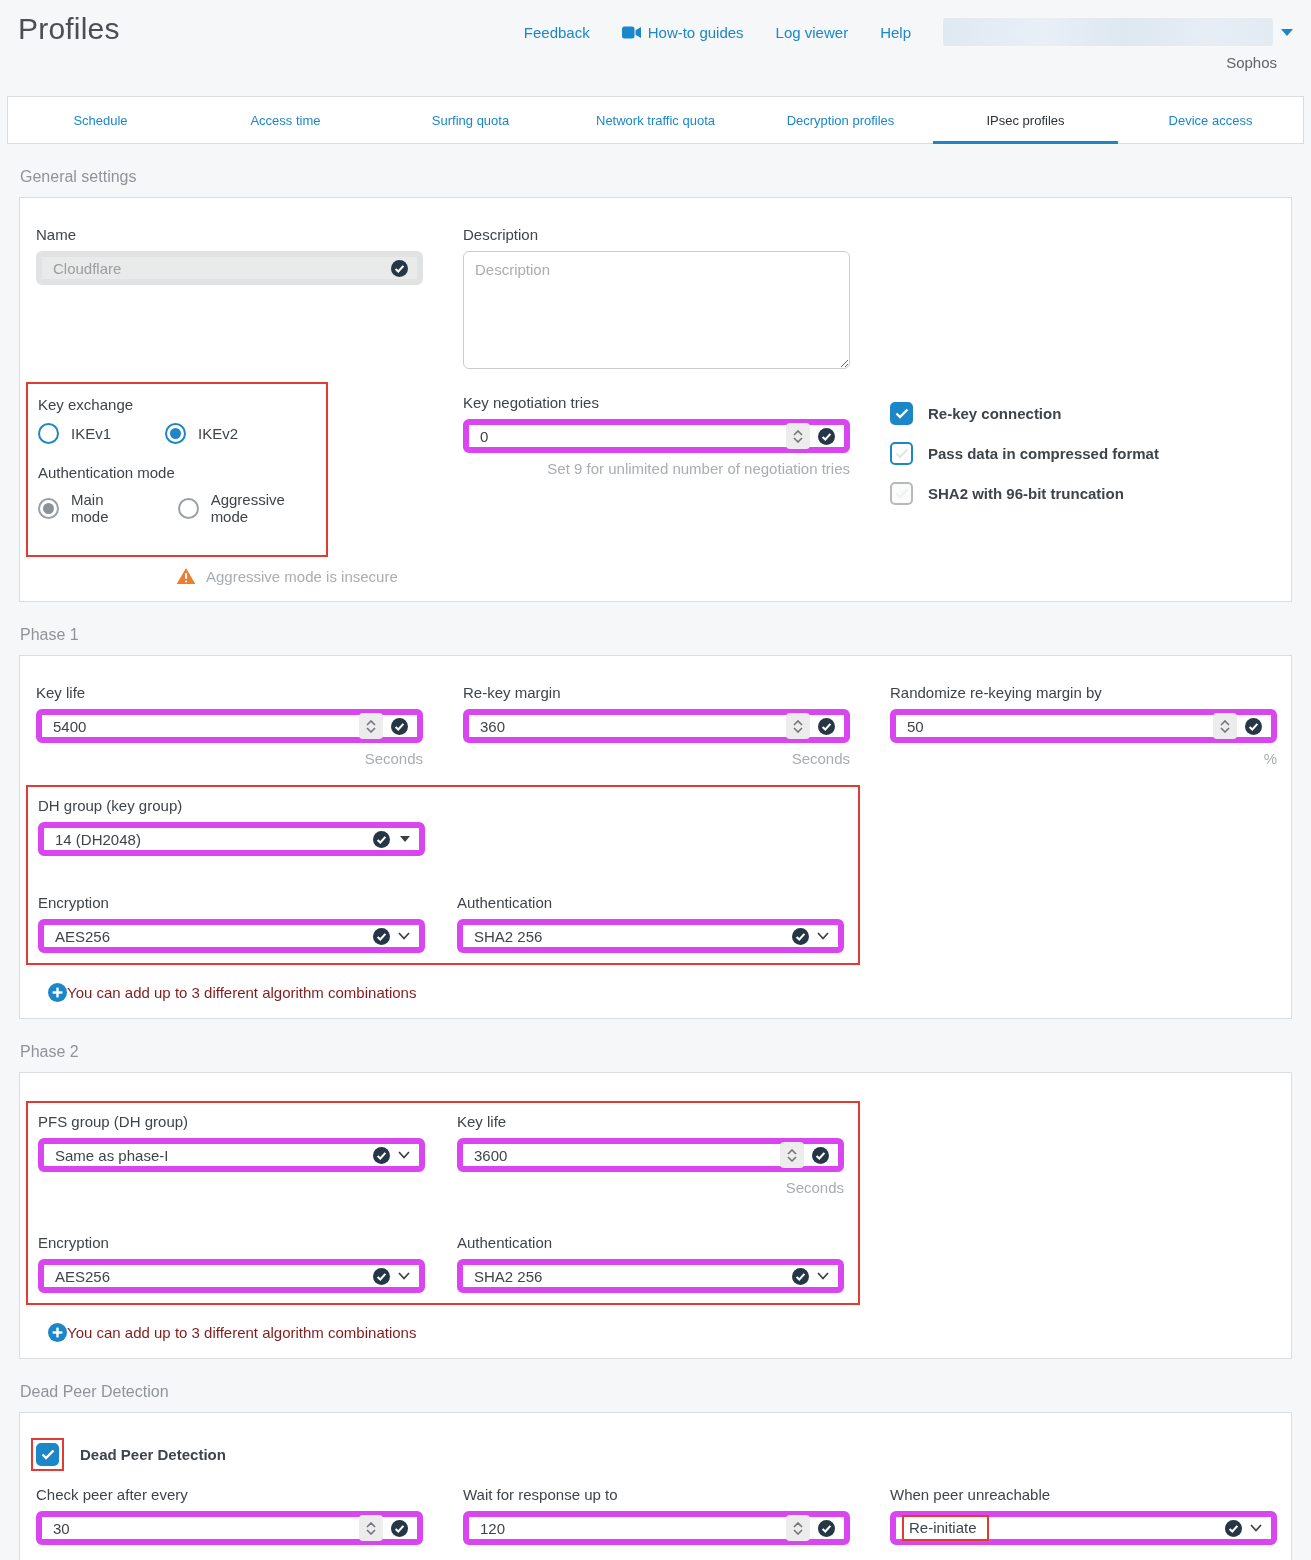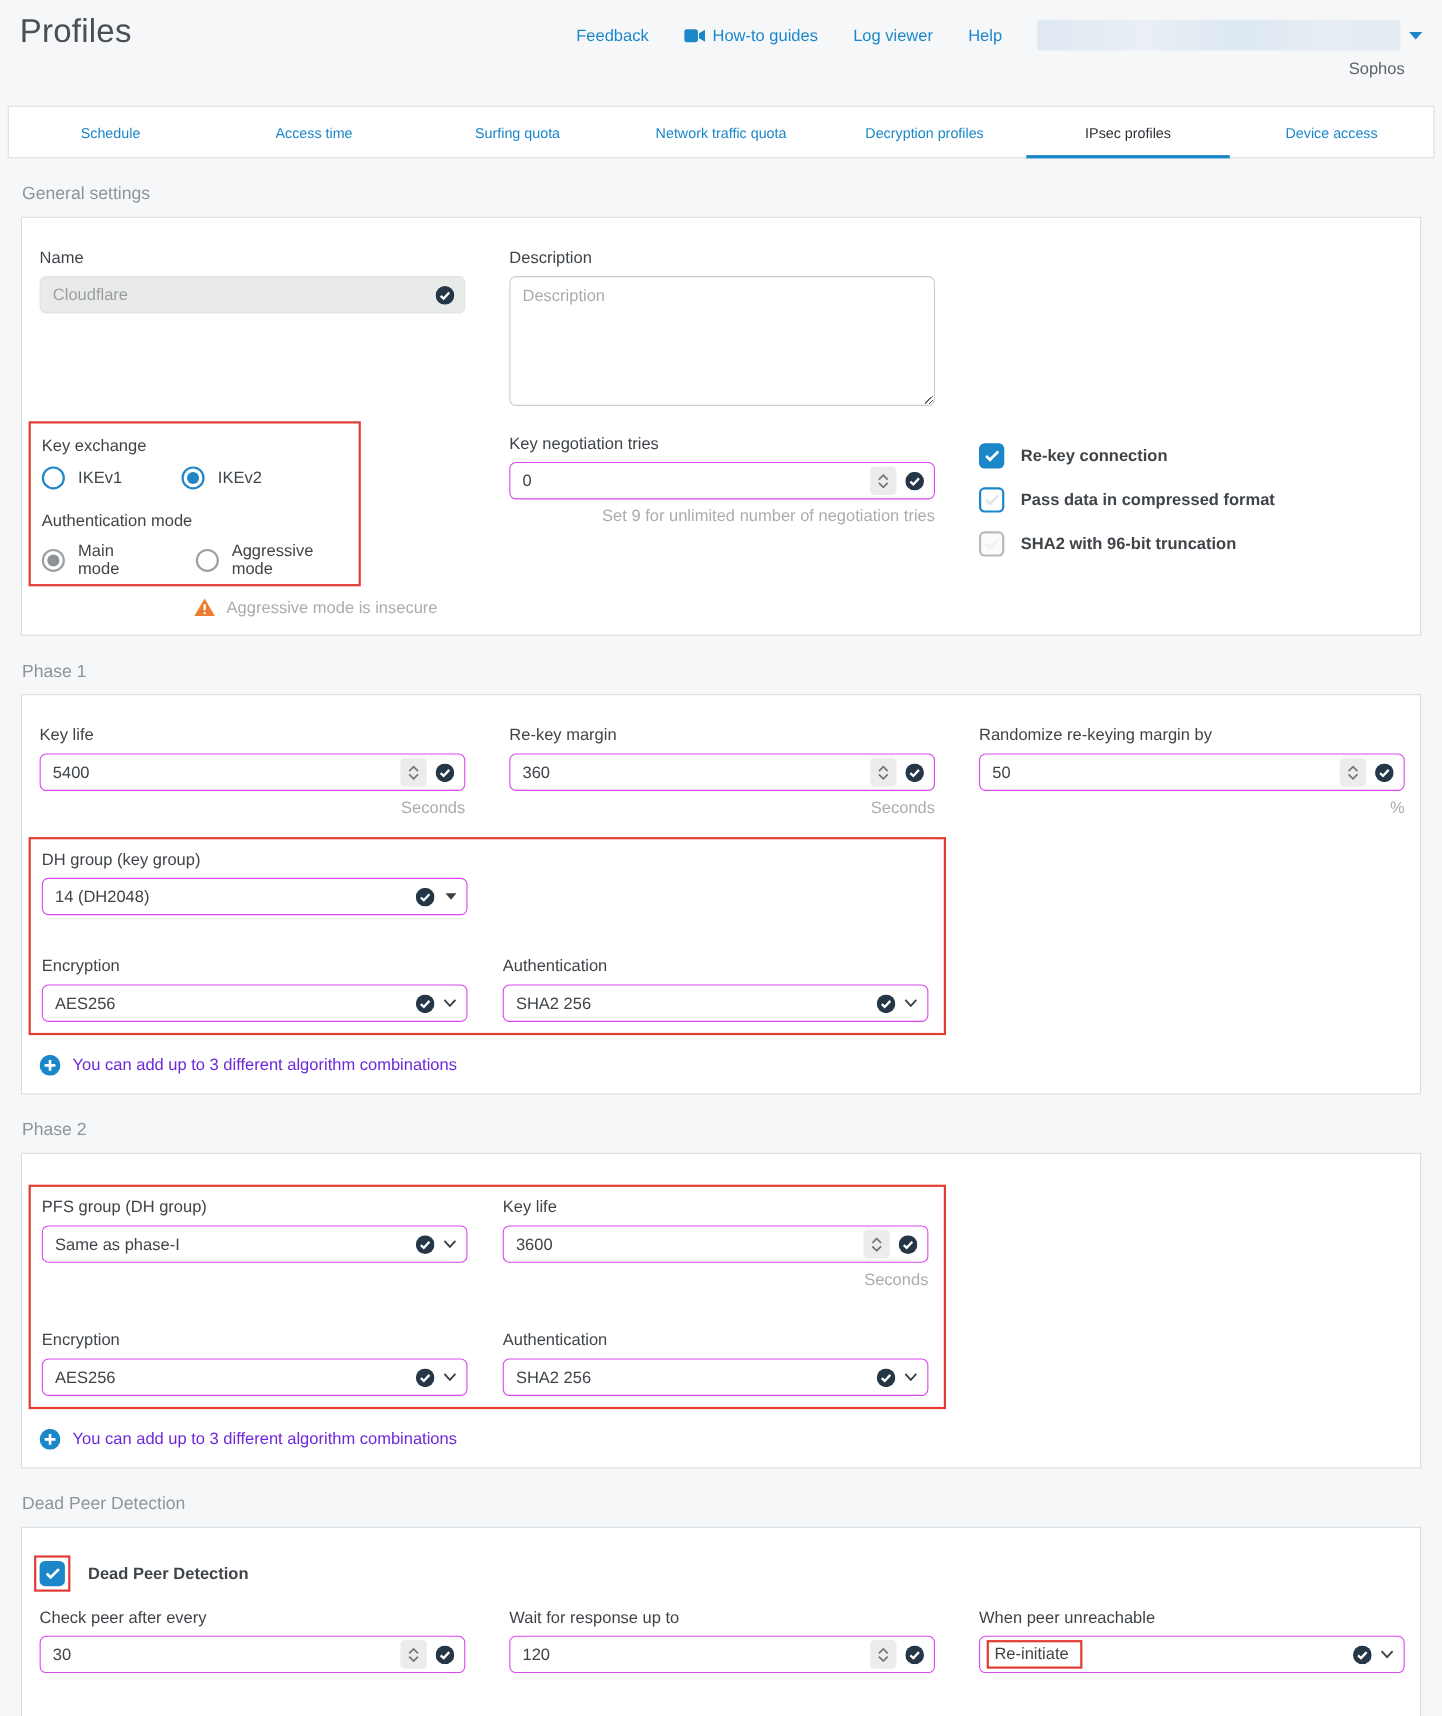--- a/index.html
+++ b/index.html
@@ -28,21 +28,21 @@
   .tabbar { margin:0 7px; background:#fff; border:1px solid #dadde0; display:flex; height:48px; }
   .tab { flex:1; display:flex; align-items:center; justify-content:center; color:#1b87c9; font-size:13px; font-weight:500; cursor:pointer; position:relative; }
   .tab.active { color:#2c3136; }
   .tab.active::after { content:""; position:absolute; left:0; right:0; bottom:-1px; height:3px; background:#1b87c9; }
   
   .section-heading { font-size:16px; font-weight:400; color:#8f9499; margin:24px 0 11px 20px; }
   .section-box { margin:0 19px; background:#fff; border:1px solid #dadde0; padding:28px 16px 16px 16px; }
   .grid3 { display:grid; grid-template-columns:repeat(3,387px); column-gap:40px; align-items:start; }
   .field-label { display:block; font-size:15px; color:#3f4449; margin-bottom:8px; }
   
-  .control { display:flex; align-items:center; height:34px; border:1px solid #d946ef; border-radius:6px; background:#fff; padding:0 9px 0 11px; gap:8px; }
+  .control { display:flex; align-items:center; height:34px; border:6px solid #d946ef; border-radius:6px; background:#fff; padding:0 9px 0 11px; gap:8px; }
   .control input { border:none; outline:none; flex:1; min-width:0; font:inherit; color:#3f4449; background:transparent; }
   .control.disabled { background:#e9eaea; border-color:#e1e2e3; }
   .control.disabled input { color:#9b9ea1; }
   .control .value { flex:1; color:#3f4449; }
   textarea.desc {
     width:387px; height:118px; border:1px solid #c9cdd0; border-radius:6px;
     padding:9px 11px; font:inherit; color:#3f4449; resize:both; outline:none;
   }
   textarea.desc::placeholder, .control input::placeholder { color:#a9adb0; }
   .spinner { width:24px; height:26px; background:#ececec; border-radius:4px; display:flex; flex-direction:column; align-items:center; justify-content:center; gap:1px; cursor:pointer; flex:none; }
@@ -57,27 +57,27 @@
   .radio.selected::after { content:""; position:absolute; inset:3px; border-radius:50%; background:#2186c6; }
   .radio.disabled { border-color:#9aa0a4; }
   .radio.disabled.selected::after { background:#8d9296; }
   
   .cb-row { display:flex; align-items:center; gap:15px; cursor:pointer;font-weight:bold; }
   .cb { width:23px; height:23px; border-radius:5px; border:2px solid #1b87c9; background:#fff; display:flex; align-items:center; justify-content:center; flex:none; }
   .cb.checked { background:#1b87c9; }
   .cb.gray { border-color:#b6babd; background:#fbfbfb; }
   
   .redbox { border:2px solid #e23b33; }
-  .kx-redbox { width:302px; padding:12px 10px 5px 10px; margin-left:-10px; margin-top:-12px; }
+  .kx-redbox { width:302px; padding:12px 10px 30px 10px; margin-left:-10px; margin-top:-12px; }
   .span2-redbox { grid-column:1 / 3; margin:-10px -10px 0 -10px; padding:10px; display:grid; grid-template-columns:387px 387px; column-gap:32px; }
   .cb-redbox { display:inline-flex; padding:3px; margin:-5px; }
   .val-redbox { display:inline-block; border:2px solid #e23b33; padding:2px 10px 3px 5px; margin-left:-5px; }
   
   .warning-row { display:flex; align-items:center; gap:10px; margin:10px 0 0 140px; color:#a9adb0; white-space:nowrap; }
-  .add-note { display:flex; align-items:center; gap:11px; margin-top:18px; color:#6d28d9; }
+  .add-note { display:flex; align-items:center; gap:0; margin-top:18px; color:#7f1d1d;margin-left:12px; }
   .checks-col { display:flex; flex-direction:column; gap:17px; margin-top:8px; }
   .mt28 { margin-top:28px; }
   .mt38 { margin-top:38px; }
 </style>
 </head>
 <body>
 
 <div class="header">
   <div class="header-row">
     <h1 class="page-title">Profiles</h1>

